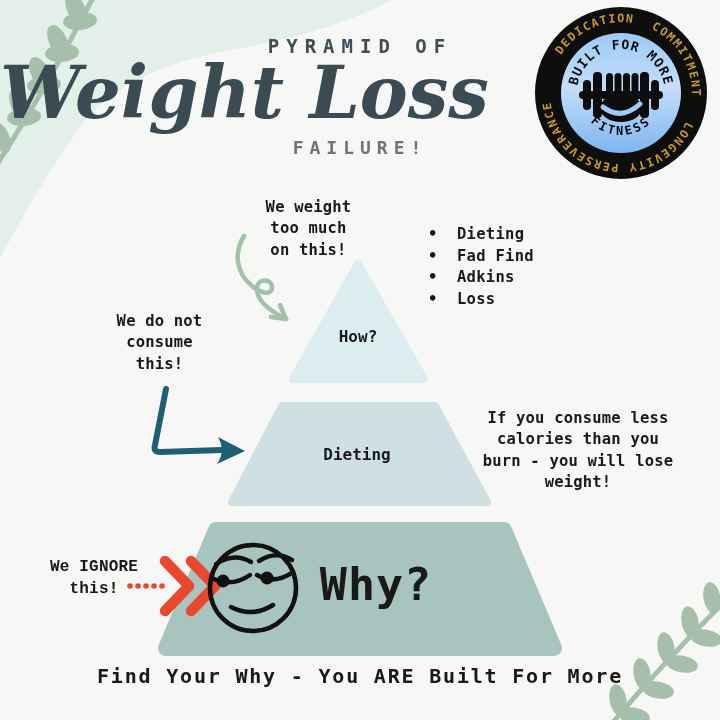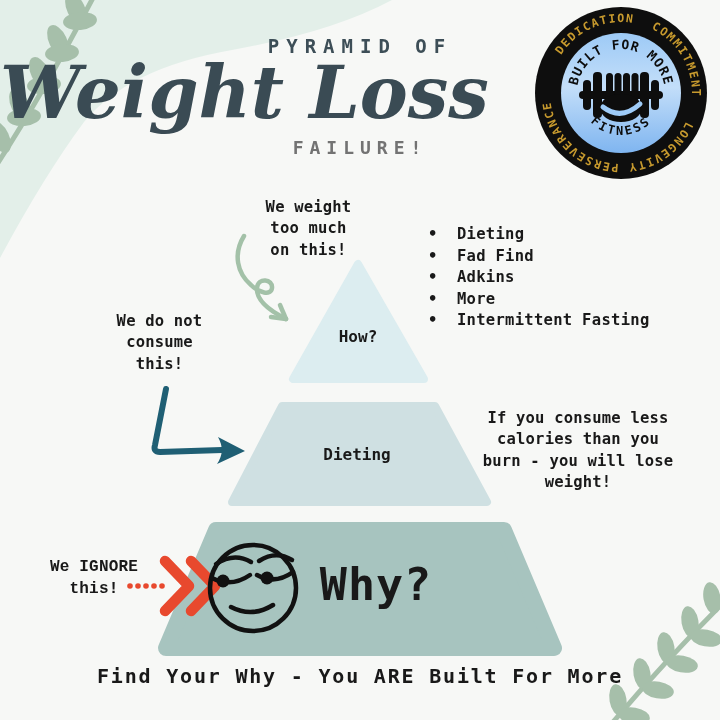--- a/index.html
+++ b/index.html
@@ -168,22 +168,21 @@
 this!</div>
   <div id="note-science" class="note hand">If you consume less
 calories than you
 burn - you will lose
 weight!</div>
 
   <ul id="how-list" class="hand">
     <li>Dieting</li>
     <li>Fad Find</li>
     <li>Adkins</li>
-    <li>More</li>
-    <li>Intermittent Fasting</li>
+    <li>Loss</li>
   </ul>
 
   <div id="label-how" class="hand">How?</div>
   <div id="label-science" class="hand">Dieting</div>
   <div id="label-why" class="hand">Why?</div>
 
   <div id="footer" class="hand">Find Your Why - You ARE Built For More</div>
 
 </div>
 

